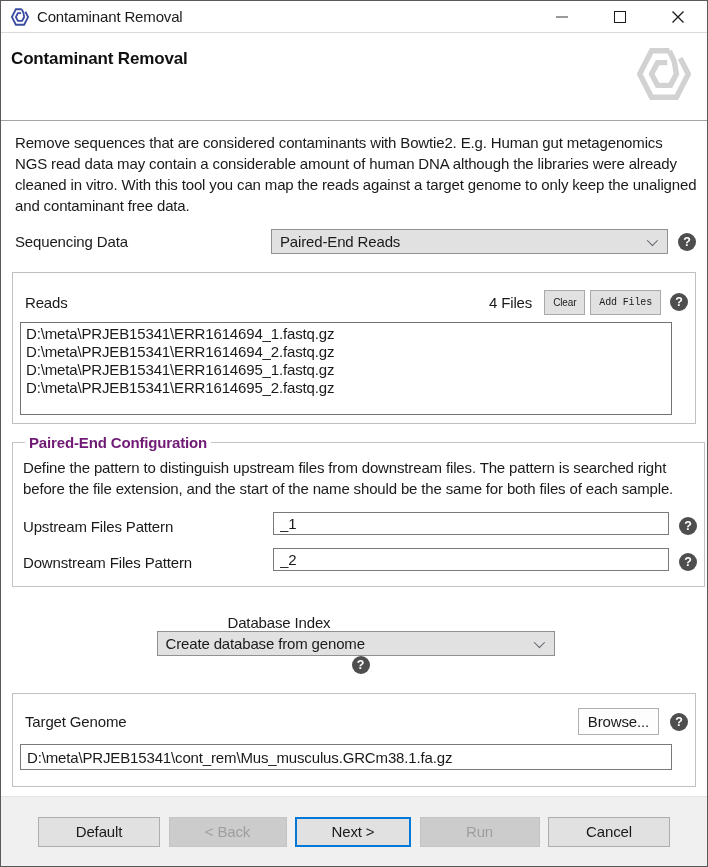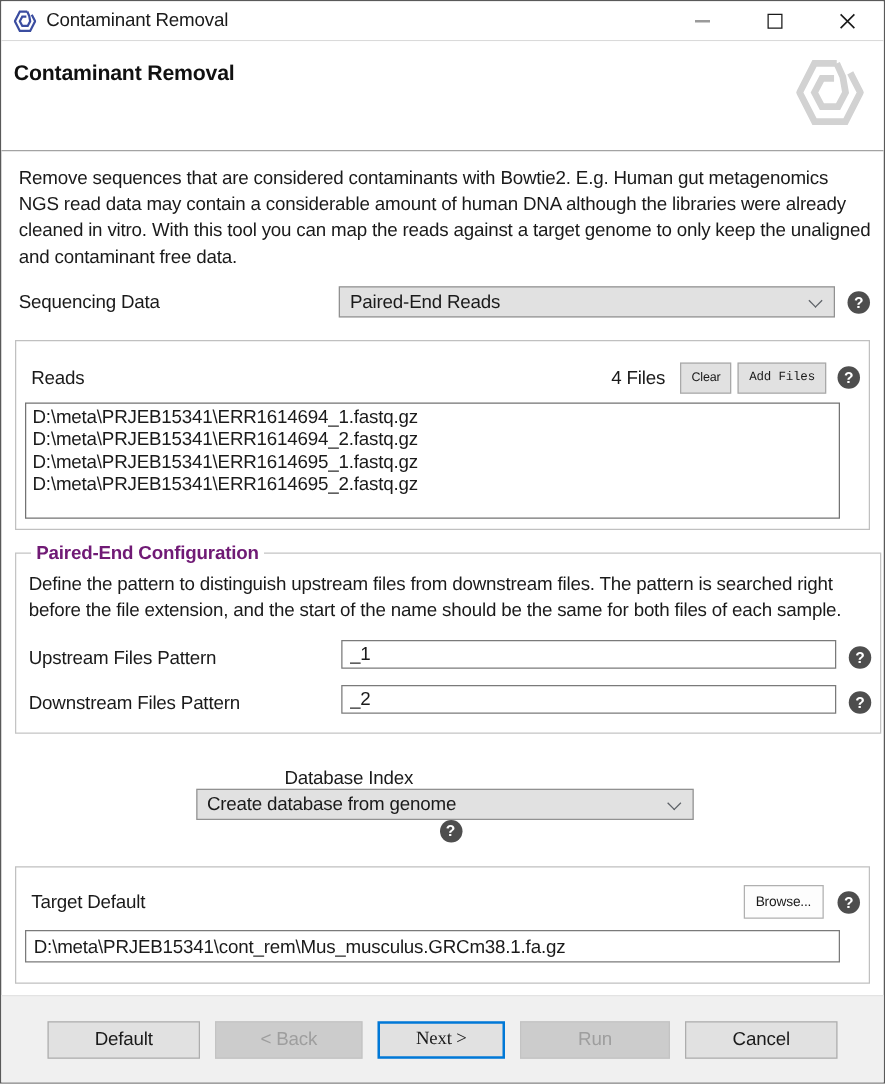--- a/index.html
+++ b/index.html
@@ -96,39 +96,39 @@
     font-family:inherit; font-size:15px; color:#1a1a1a; padding:0 6px; letter-spacing:-0.15px;
   }
   .row-db { margin-top:27px;flex-direction:column; }
 
   
   .groupbox.target { margin-top:19px; padding-bottom:16px; }
   .groupbox.target .group-header { margin-top:14px; height:27px; }
   .browse-btn {
     height:27px; margin-left:auto; padding:0 9px;
     background:#fdfdfd; border:1px solid #b0b0b0;
-    font-family:inherit; font-size:11px; color:#1a1a1a; letter-spacing:-0.15px;
+    font-family:inherit; font-size:15px; color:#1a1a1a; letter-spacing:-0.15px;
   }
   .groupbox.target .help-icon { margin-left:11px; }
   .path-input { width:652px; height:26px; margin-top:9px; display:block; }
 
   
   .buttonbar {
     position:absolute; left:0; right:0; bottom:0; height:70px;
     background:#f0f0f0; border-top:1px solid #e3e3e3;
     display:flex; align-items:center; justify-content:space-between;
     padding:0 37px;
   }
   .footer-btn {
     height:30px; font-family:inherit; font-size:15px; letter-spacing:-0.15px;
     background:#e1e1e1; border:1px solid #adadad; color:#1a1a1a;
   }
   .footer-btn.is-disabled { background:#cccccc; border:1px solid #c3c3c3; color:#9e9e9e; }
   .footer-btn.is-default { border:2px solid #0078d7; }
-  .w-default { width:122px; } .w-back { width:118px; } .w-next { width:102px;font-family:Liberation Serif, serif; }
+  .w-default { width:122px; } .w-back { width:118px; } .w-next { width:116px; }
   .w-run { width:120px; } .w-cancel { width:122px; }
 </style>
 </head>
 <body>
 
 <div class="window">
 
   <div class="titlebar">
     <svg class="app-icon" viewBox="0 0 100 100">
       <g fill="none" stroke="#3b4da0" stroke-width="10" stroke-linejoin="miter" stroke-linecap="butt">
@@ -210,21 +210,21 @@
       <span class="row-label">Database Index</span>
       <div class="combo">
         <span class="combo-text">Create database from genome</span>
         <span class="chevron"></span>
       </div>
       <div class="help-icon">?</div>
     </div>
 
     <div class="groupbox target">
       <div class="group-header">
-        <span class="row-label">Target Default</span>
+        <span class="row-label">Target Genome</span>
         <button class="browse-btn">Browse...</button>
         <div class="help-icon">?</div>
       </div>
       <input class="text-input path-input" type="text" value="D:\meta\PRJEB15341\cont_rem\Mus_musculus.GRCm38.1.fa.gz" style="">
     </div>
 
   </div>
 
   <div class="buttonbar">
     <button class="footer-btn w-default">Default</button>

